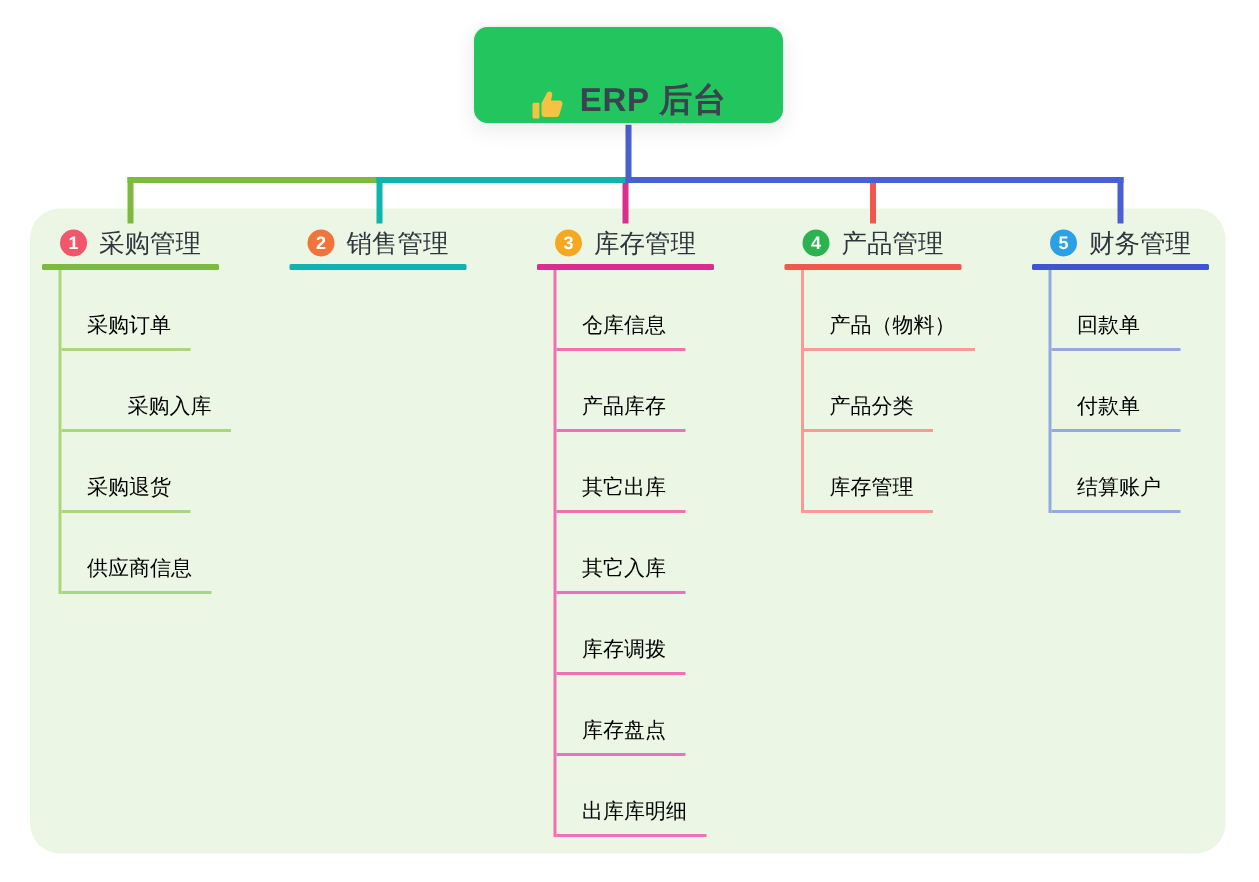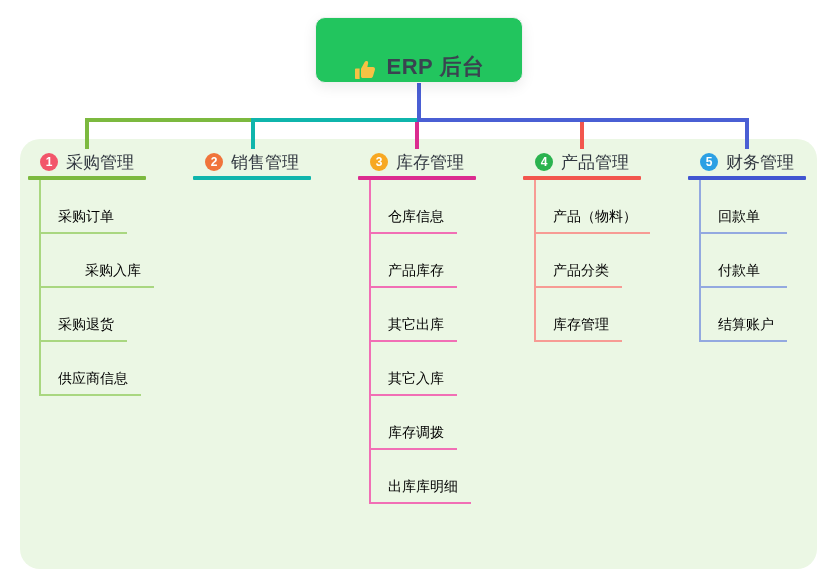--- a/index.html
+++ b/index.html
@@ -160,20 +160,21 @@
       <span class="badge" style="background: rgb(247, 168, 35);">3</span>
       <span class="branch-title">库存管理</span>
     </div>
     <div class="branch-underline" style="background: rgb(219, 44, 143);"></div>
     <div class="children" style="border-left-color: rgb(241, 111, 181);">
       <div class="child" style="border-bottom-color: rgb(241, 111, 181); font-family: Liberation Serif, serif;">仓库信息</div>
       <div class="child" style="border-bottom-color: rgb(241, 111, 181);">产品库存</div>
       <div class="child" style="border-bottom-color: rgb(241, 111, 181);">其它出库</div>
       <div class="child" style="border-bottom-color: rgb(241, 111, 181);">其它入库</div>
       <div class="child" style="border-bottom-color: rgb(241, 111, 181);">库存调拨</div>
+      <div class="child" style="border-bottom-color: rgb(241, 111, 181);">库存盘点</div>
       <div class="child" style="border-bottom-color: rgb(241, 111, 181); text-align: center;">出库库明细</div>
     </div>
   </div>
 
   <div class="branch" style="left:523px">
     <div class="branch-header">
       <span class="badge" style="background: rgb(43, 179, 79);">4</span>
       <span class="branch-title">产品管理</span>
     </div>
     <div class="branch-underline" style="background: rgb(242, 86, 77);"></div>

